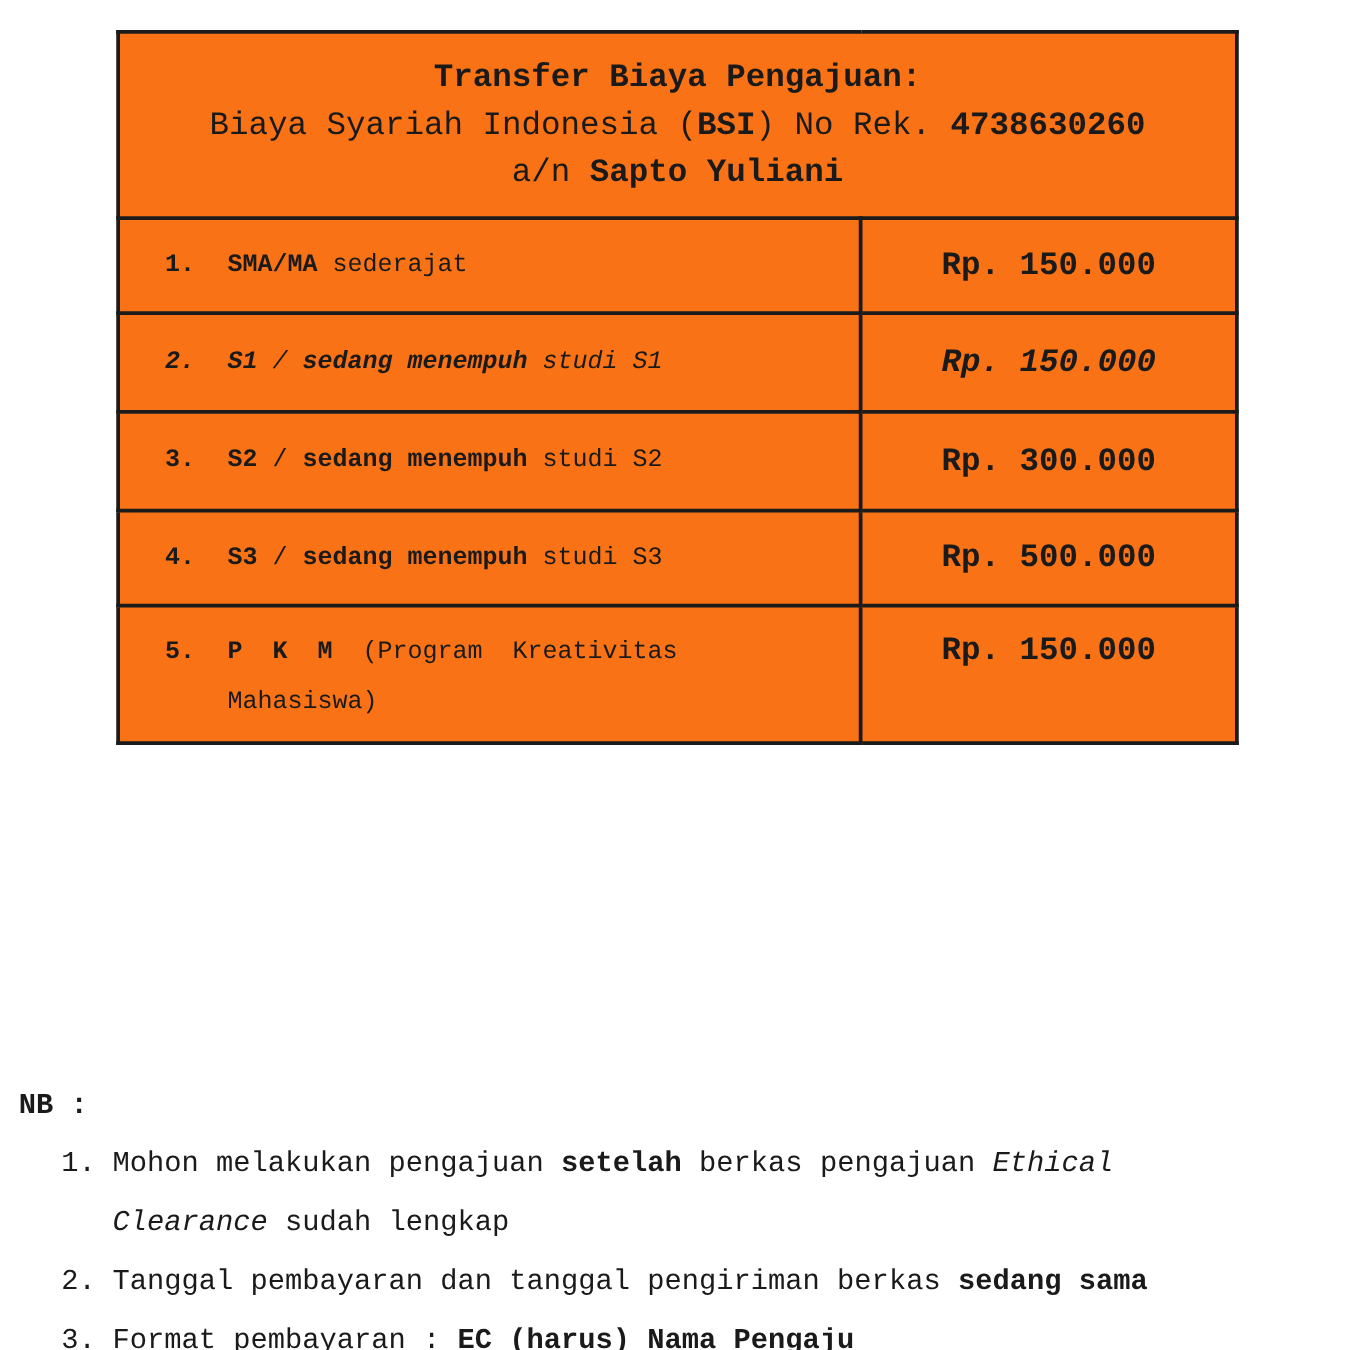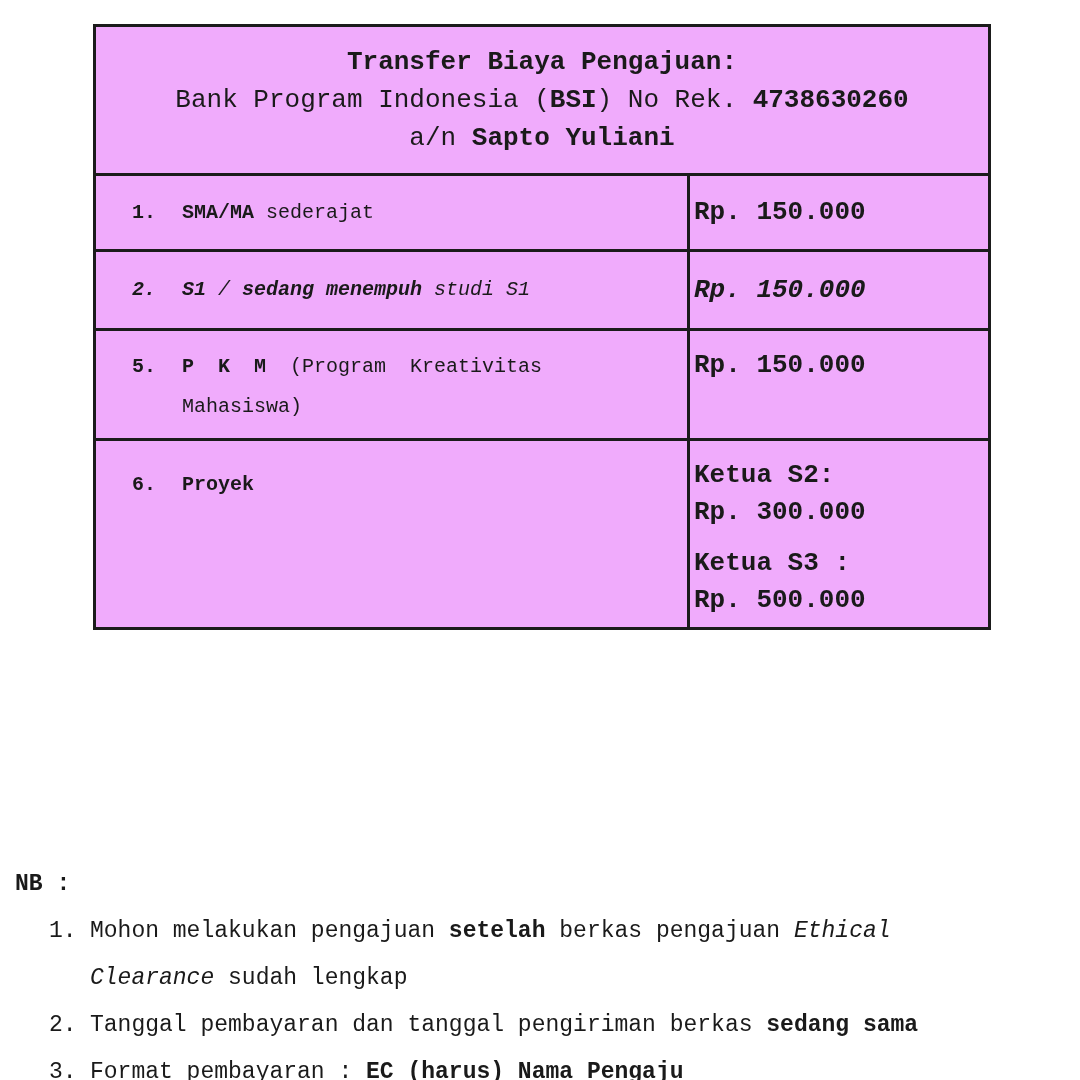--- a/index.html
+++ b/index.html
@@ -11,39 +11,39 @@
   }
   .bold { font-weight:700; }
   .italic { font-style:italic; }
 
   
   .fee-table {
     position:absolute; left:93px; top:24px;
     width:895px;
     border-collapse:collapse; table-layout:fixed;
   }
-  .fee-table td { border:3px solid #1b1b1b; background:#f0abfc; }
+  .fee-table td { border:3px solid #1b1b1b; background:#f97316; }
 
   .header-cell {
     height:149px;
     text-align:center; vertical-align:middle;
     font-size:26px; line-height:38px;
   }
 
   .desc {
     font-size:20px; line-height:40px;
     padding-left:36px; padding-right:6px;
     vertical-align:middle;
   }
   .fee-table .num { display:inline-block; width:50px; vertical-align:top; font-weight:700; }
   .fee-table .txt { display:inline-block; width:calc(100% - 56px); vertical-align:top; white-space:pre-wrap; }
 
   .price {
     font-size:26px;
-    text-align:left; vertical-align:middle;
+    text-align:center; vertical-align:middle;
     padding:0 4px;
   }
   .pline { line-height:37px; }
   .pblock + .pblock { margin-top:14px; }
 
   tr.row1 td { height:76px; }
   tr.row2 td { height:79px;font-style:italic; }
   tr.row3 td { height:79px; }
   tr.row4 td { height:76px; }
   tr.row5 td { height:110px;margin-top:30px; }
@@ -70,21 +70,21 @@
 
   <table class="fee-table">
     <colgroup>
       <col style="width:594px">
       <col style="width:301px">
     </colgroup>
     <tbody>
       <tr class="header-row">
         <td colspan="2" class="header-cell">
           <div class="hline bold">Transfer Biaya Pengajuan:</div>
-          <div class="hline"><span>Bank Program Indonesia (</span><span class="bold">BSI</span><span>) No Rek. </span><span class="bold">4738630260</span></div>
+          <div class="hline"><span>Biaya Syariah Indonesia (</span><span class="bold">BSI</span><span>) No Rek. </span><span class="bold">4738630260</span></div>
           <div class="hline"><span>a/n </span><span class="bold">Sapto Yuliani</span></div>
         </td>
       </tr>
 
       <tr class="row1">
         <td class="desc"><span class="num">1.</span><span class="txt"><span class="bold">SMA/MA</span><span> sederajat</span></span></td>
         <td class="price">
             <div class="pblock">
               <div class="pline"><span class="bold">Rp. 150.000</span></div>
             </div>
@@ -93,45 +93,48 @@
 
       <tr class="row2">
         <td class="desc"><span class="num">2.</span><span class="txt"><span class="bold">S1</span><span> / </span><span class="bold">sedang menempuh</span><span> studi S1</span></span></td>
         <td class="price">
             <div class="pblock">
               <div class="pline"><span class="bold">Rp. 150.000</span></div>
             </div>
           </td>
       </tr>
 
+      <tr class="row3">
+        <td class="desc"><span class="num">3.</span><span class="txt"><span class="bold">S2</span><span> / </span><span class="bold">sedang menempuh</span><span> studi S2</span></span></td>
+        <td class="price">
+            <div class="pblock">
+              <div class="pline"><span class="bold">Rp. 300.000</span></div>
+            </div>
+          </td>
+      </tr>
 
+      <tr class="row4">
+        <td class="desc"><span class="num">4.</span><span class="txt"><span class="bold">S3</span><span> / </span><span class="bold">sedang menempuh</span><span> studi S3</span></span></td>
+        <td class="price">
+            <div class="pblock">
+              <div class="pline"><span class="bold">Rp. 500.000</span></div>
+            </div>
+          </td>
+      </tr>
 
       <tr class="row5">
         <td class="desc"><span class="num">5.</span><span class="txt"><span class="bold">P  K  M</span><span>  (Program  Kreativitas
 Mahasiswa)</span></span></td>
         <td class="price">
             <div class="pblock">
               <div class="pline"><span class="bold">Rp. 150.000</span></div>
             </div>
           </td>
       </tr>
 
-      <tr class="row6">
-        <td class="desc"><span class="num">6.</span><span class="txt"><span class="bold">Proyek</span></span></td>
-        <td class="price">
-            <div class="pblock">
-              <div class="pline"><span class="bold">Ketua S2:</span></div>
-              <div class="pline"><span class="bold">Rp. 300.000</span></div>
-            </div>
-            <div class="pblock">
-              <div class="pline"><span class="bold">Ketua S3 :</span></div>
-              <div class="pline"><span class="bold">Rp. 500.000</span></div>
-            </div>
-          </td>
-      </tr>
     </tbody>
   </table>
 
   <div class="notes">
     <div class="nb-label">NB :</div>
 
     <div class="note-item">
       <span class="nnum">1.</span>
       <span class="ntxt"><span>Mohon melakukan pengajuan </span><span class="bold">setelah</span><span> berkas pengajuan </span><span class="italic">Ethical
 Clearance</span><span> sudah lengkap</span></span>

